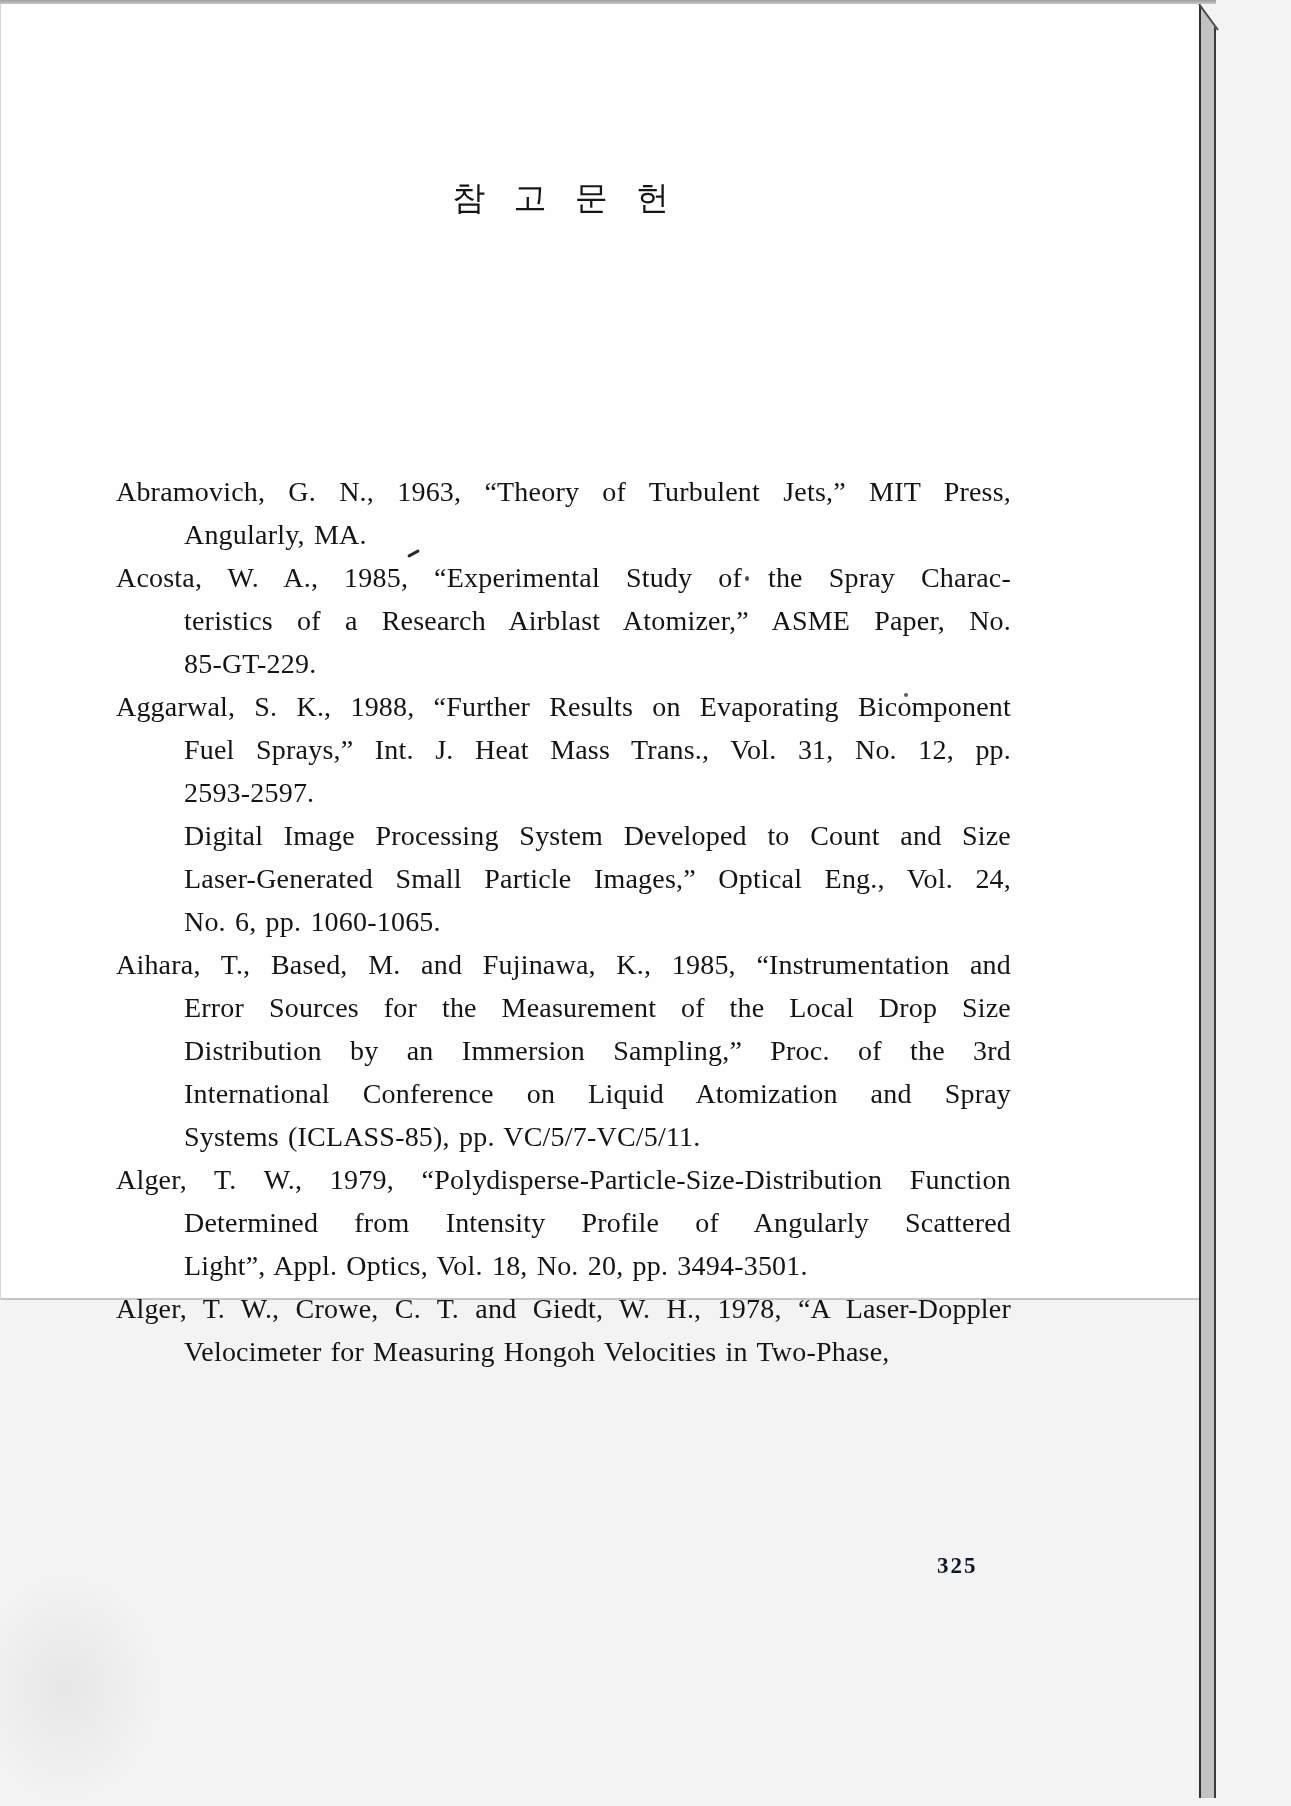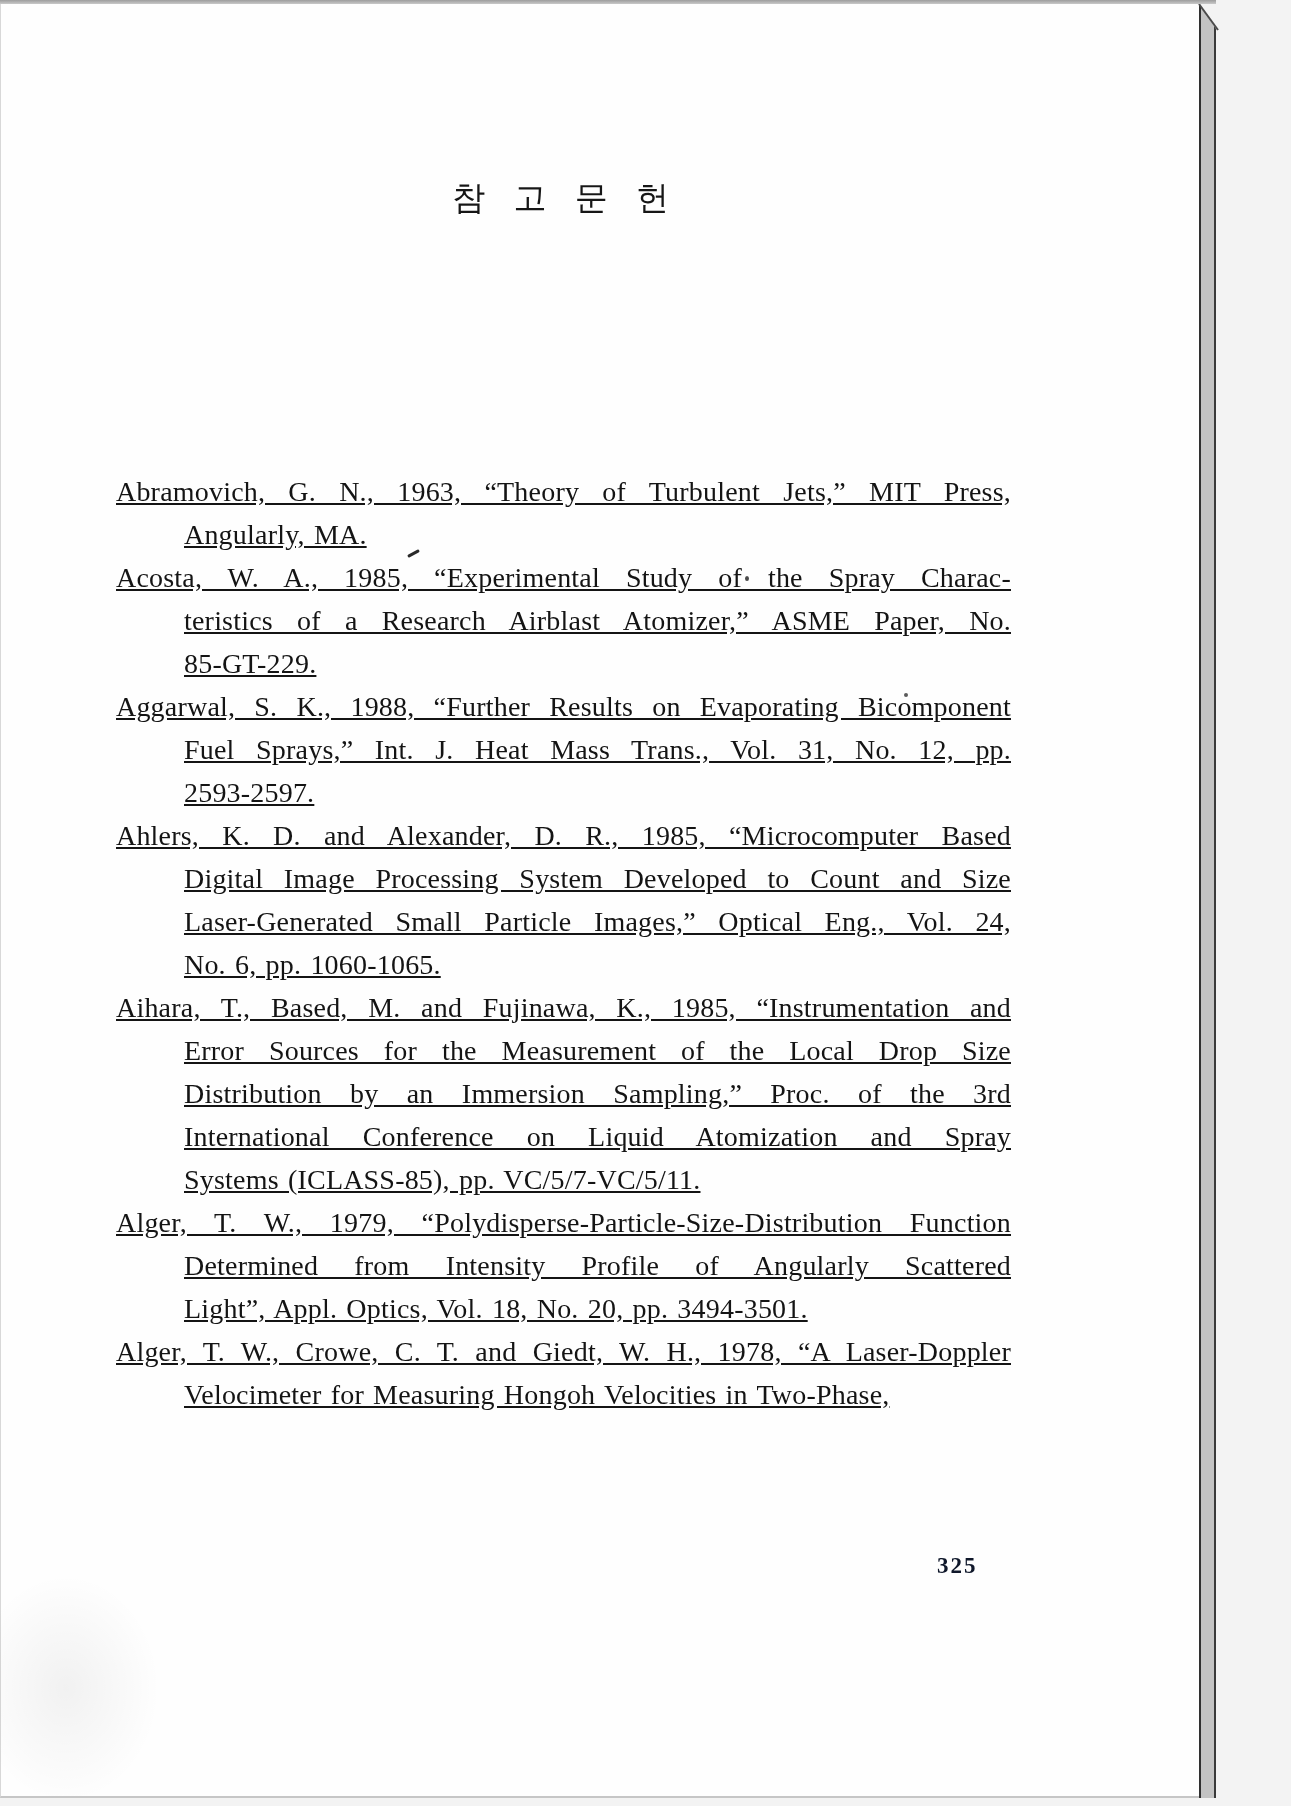--- a/index.html
+++ b/index.html
@@ -23,21 +23,21 @@
   .top-edge {
     position: absolute;
     left: 0; top: 0;
     width: 1216px; height: 4px;
     background: linear-gradient(#9d9d9d, #c9c9c9);
   }
   
   .page {
     position: absolute;
     left: 0; top: 3px;
-    width: 1199px; height: 1795px;
+    width: 1199px; height: 1297px;
     background: #fefefe;
     border-left: 1px solid #d8d8d8;
     border-bottom: 2px solid #c6c6c6;
     box-sizing: border-box;
   }
   
   .edge {
     position: absolute;
     left: 1199px; top: 3px;
     width: 17px; height: 1795px;
@@ -67,21 +67,21 @@
     color: #161616;
   }
   .refs {
     position: absolute;
     left: 115px; top: 467px;
     width: 895px;
     font-size: 28px;
     letter-spacing: 0.2px;
     word-spacing: 2px;
   }
-  .reference { margin: 0; text-decoration: underline; }
+  .reference { margin: 0; }
   .line {
     height: 43px;
     line-height: 43px;
     text-align: left;
     white-space: normal;
   }
   .line.justify {
     text-align: justify;
     text-align-last: justify;
   }
@@ -143,21 +143,20 @@
           <div class="line justify">Acosta, W. A., 1985, “Experimental Study of the Spray Charac-</div>
           <div class="line indent justify">teristics of a Research Airblast Atomizer,” ASME Paper, No.</div>
           <div class="line indent">85-GT-229.</div>
         </div>
         <div class="reference">
           <div class="line justify">Aggarwal, S. K., 1988, “Further Results on Evaporating Bicomponent</div>
           <div class="line indent justify">Fuel Sprays,” Int. J. Heat Mass Trans., Vol. 31, No. 12, pp.</div>
           <div class="line indent">2593-2597.</div>
         </div>
         <div class="reference">
-          <div class="line justify">Ahlers, K. D. and Alexander, D. R., 1985, “Microcomputer Based</div>
           <div class="line indent justify">Digital Image Processing System Developed to Count and Size</div>
           <div class="line indent justify">Laser-Generated Small Particle Images,” Optical Eng., Vol. 24,</div>
           <div class="line indent">No. 6, pp. 1060-1065.</div>
         </div>
         <div class="reference">
           <div class="line justify">Aihara, T., Based, M. and Fujinawa, K., 1985, “Instrumentation and</div>
           <div class="line indent justify">Error Sources for the Measurement of the Local Drop Size</div>
           <div class="line indent justify">Distribution by an Immersion Sampling,” Proc. of the 3rd</div>
           <div class="line indent justify">International Conference on Liquid Atomization and Spray</div>
           <div class="line indent">Systems (ICLASS-85), pp. VC/5/7-VC/5/11.</div>

